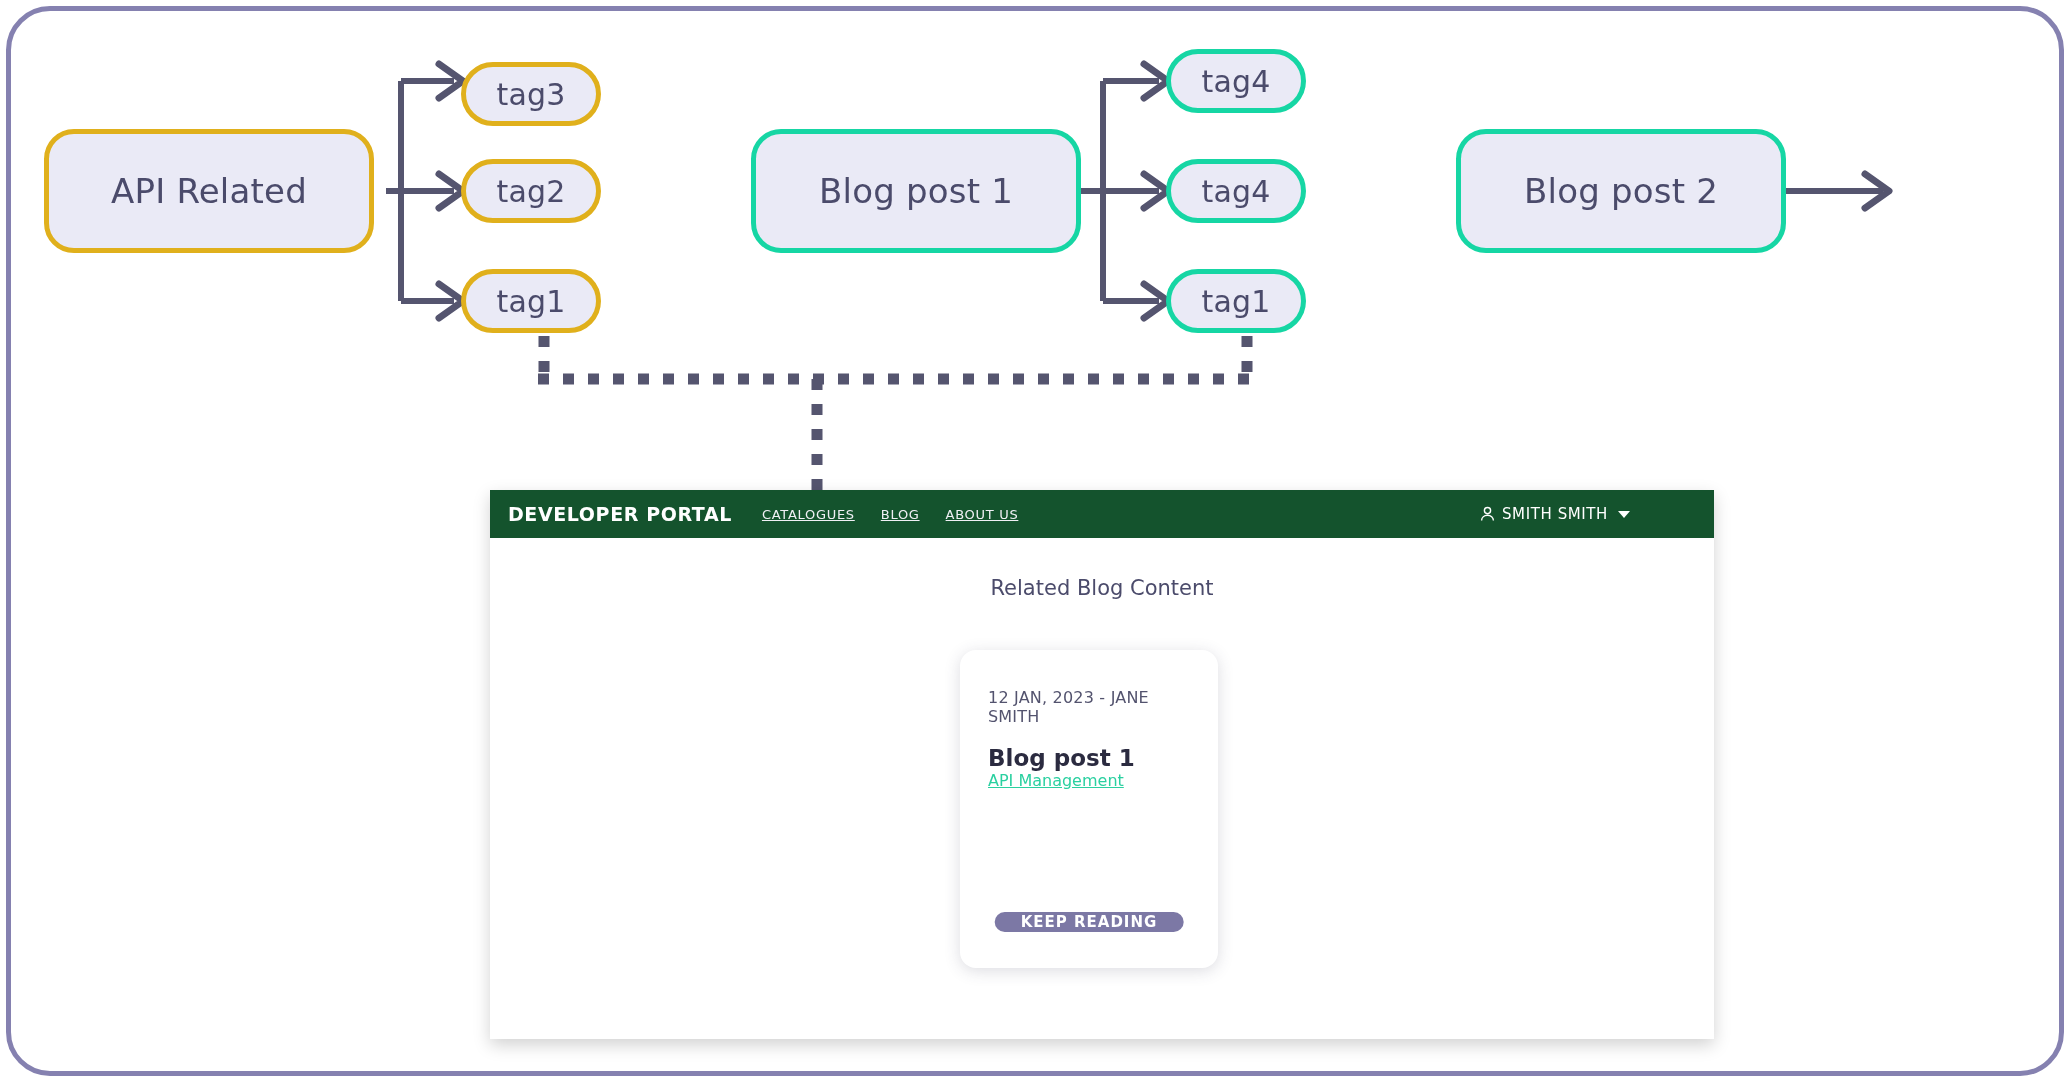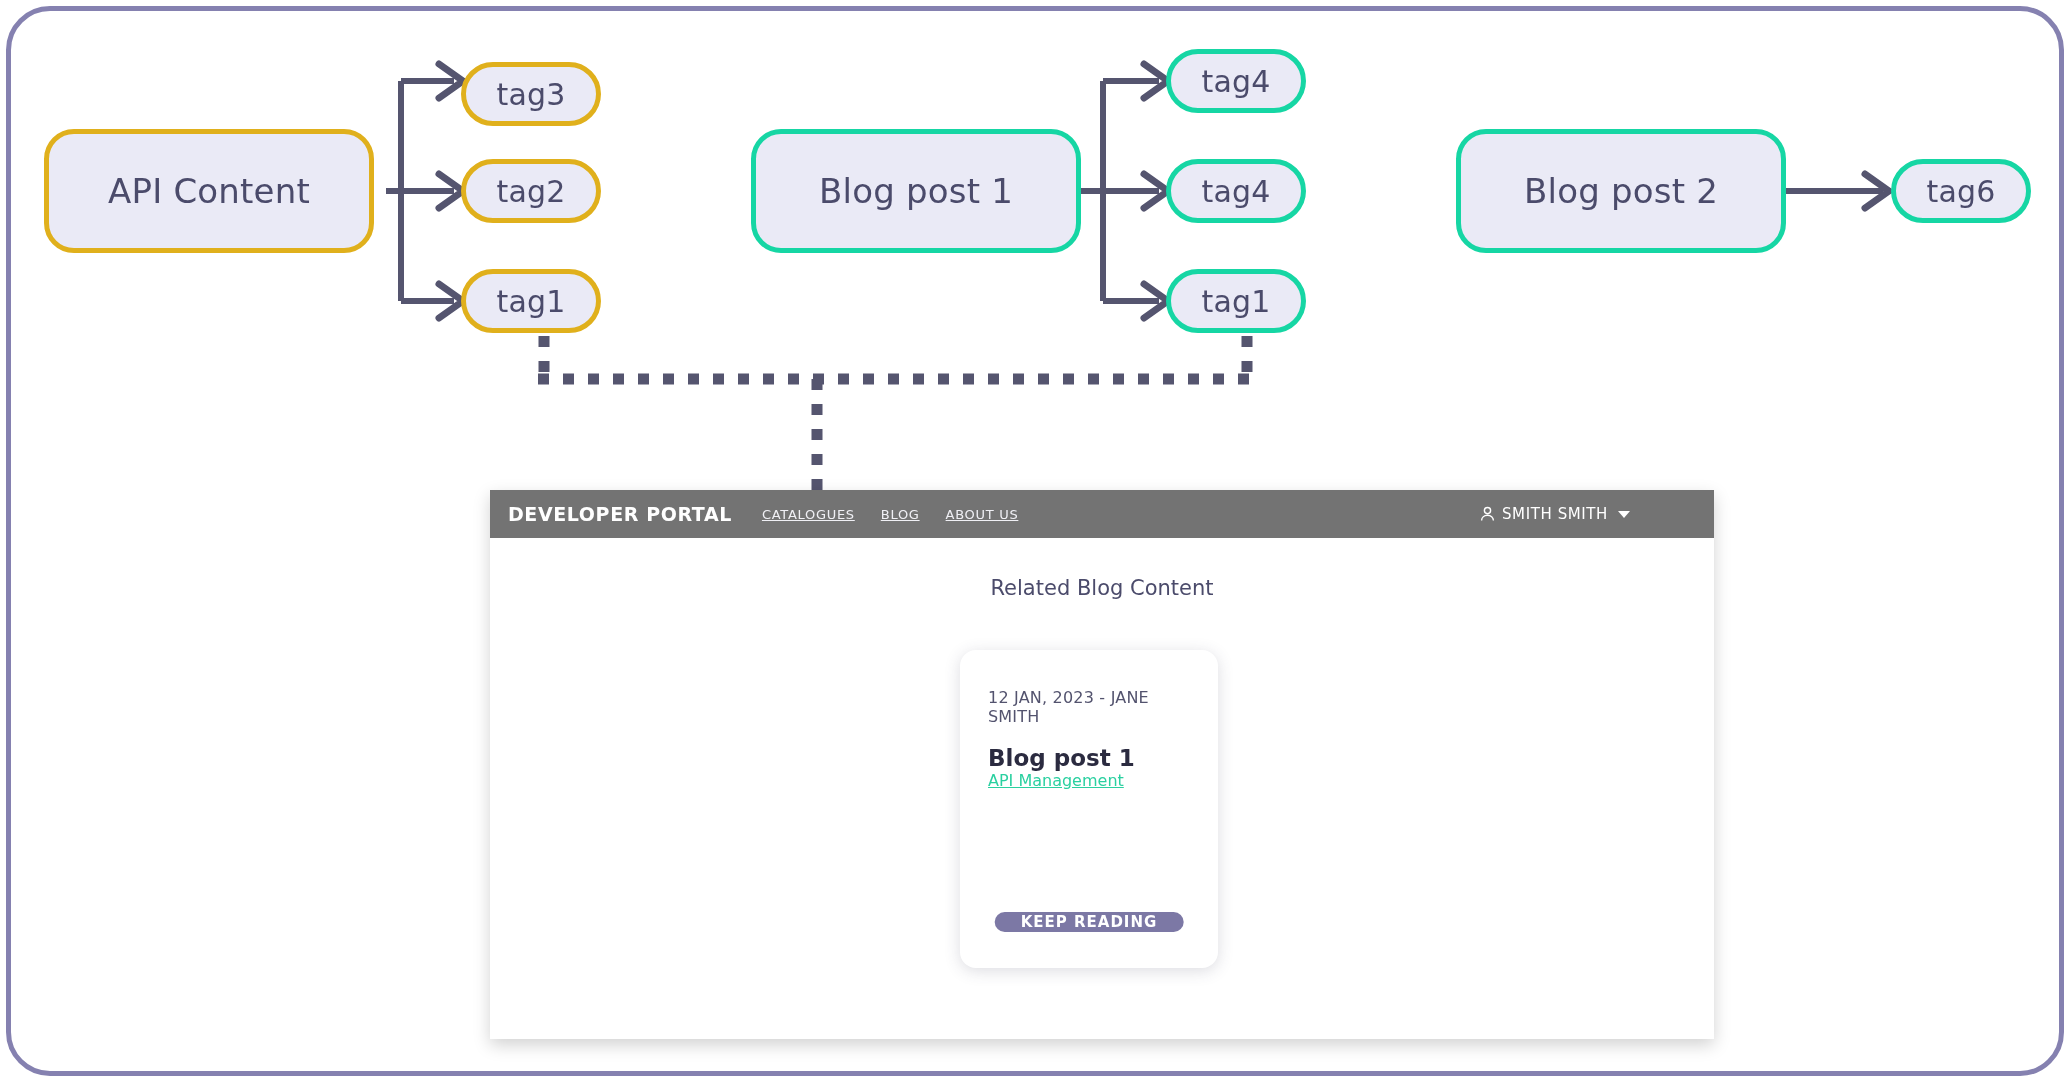--- a/index.html
+++ b/index.html
@@ -48,21 +48,21 @@
   
   #portal {
     position: absolute;
     left: 479px; top: 479px;
     width: 1224px; height: 549px;
     background: #ffffff;
     box-shadow: 0 6px 16px rgba(0,0,0,.18);
   }
   #portal-header {
     height: 48px;
-    background: #737373;
+    background: #14532d;
     display: flex; align-items: center;
     padding: 0 18px;
     position: relative;
   }
   #brand {
     color: #ffffff; font-size: 19px; font-weight: bold;
     letter-spacing: .6px;
     margin-right: 30px;
   }
   .navlink {
@@ -160,21 +160,21 @@
         <path d="M527 368 L1242 368"></path>
         <path d="M806 368 L806 774"></path>
         <path d="M806 774 L905 774"></path>
       </g>
       <g stroke="#55556f" stroke-width="13" fill="none" stroke-linecap="round" stroke-linejoin="round">
         <polyline points="898,744 931,774 898,804"></polyline>
       </g>
     </svg>
 
     <div class="node src" style="left:33px; top:118px;">
-      <span>API Content</span>
+      <span>API Related</span>
     </div>
     <div class="node tag" style="left:450px; top:51px;">
       <span>tag3</span>
     </div>
     <div class="node tag" style="left:450px; top:148px;">
       <span>tag2</span>
     </div>
     <div class="node tag" style="left:450px; top:258px;">
       <span>tag1</span>
     </div>
@@ -187,23 +187,20 @@
     </div>
     <div class="node tag teal" style="left:1155px; top:148px;">
       <span>tag4</span>
     </div>
     <div class="node tag teal" style="left:1155px; top:258px;">
       <span>tag1</span>
     </div>
 
     <div class="node src teal" style="left:1445px; top:118px;">
       <span>Blog post 2</span>
-    </div>
-    <div class="node tag teal" style="left:1880px; top:148px;">
-      <span>tag6</span>
     </div>
 
     <div id="portal">
 
       <div id="portal-header">
         <div id="brand">DEVELOPER PORTAL</div>
         <a class="navlink" href="#">CATALOGUES</a>
         <a class="navlink" href="#">BLOG</a>
         <a class="navlink" href="#">ABOUT US</a>
 

